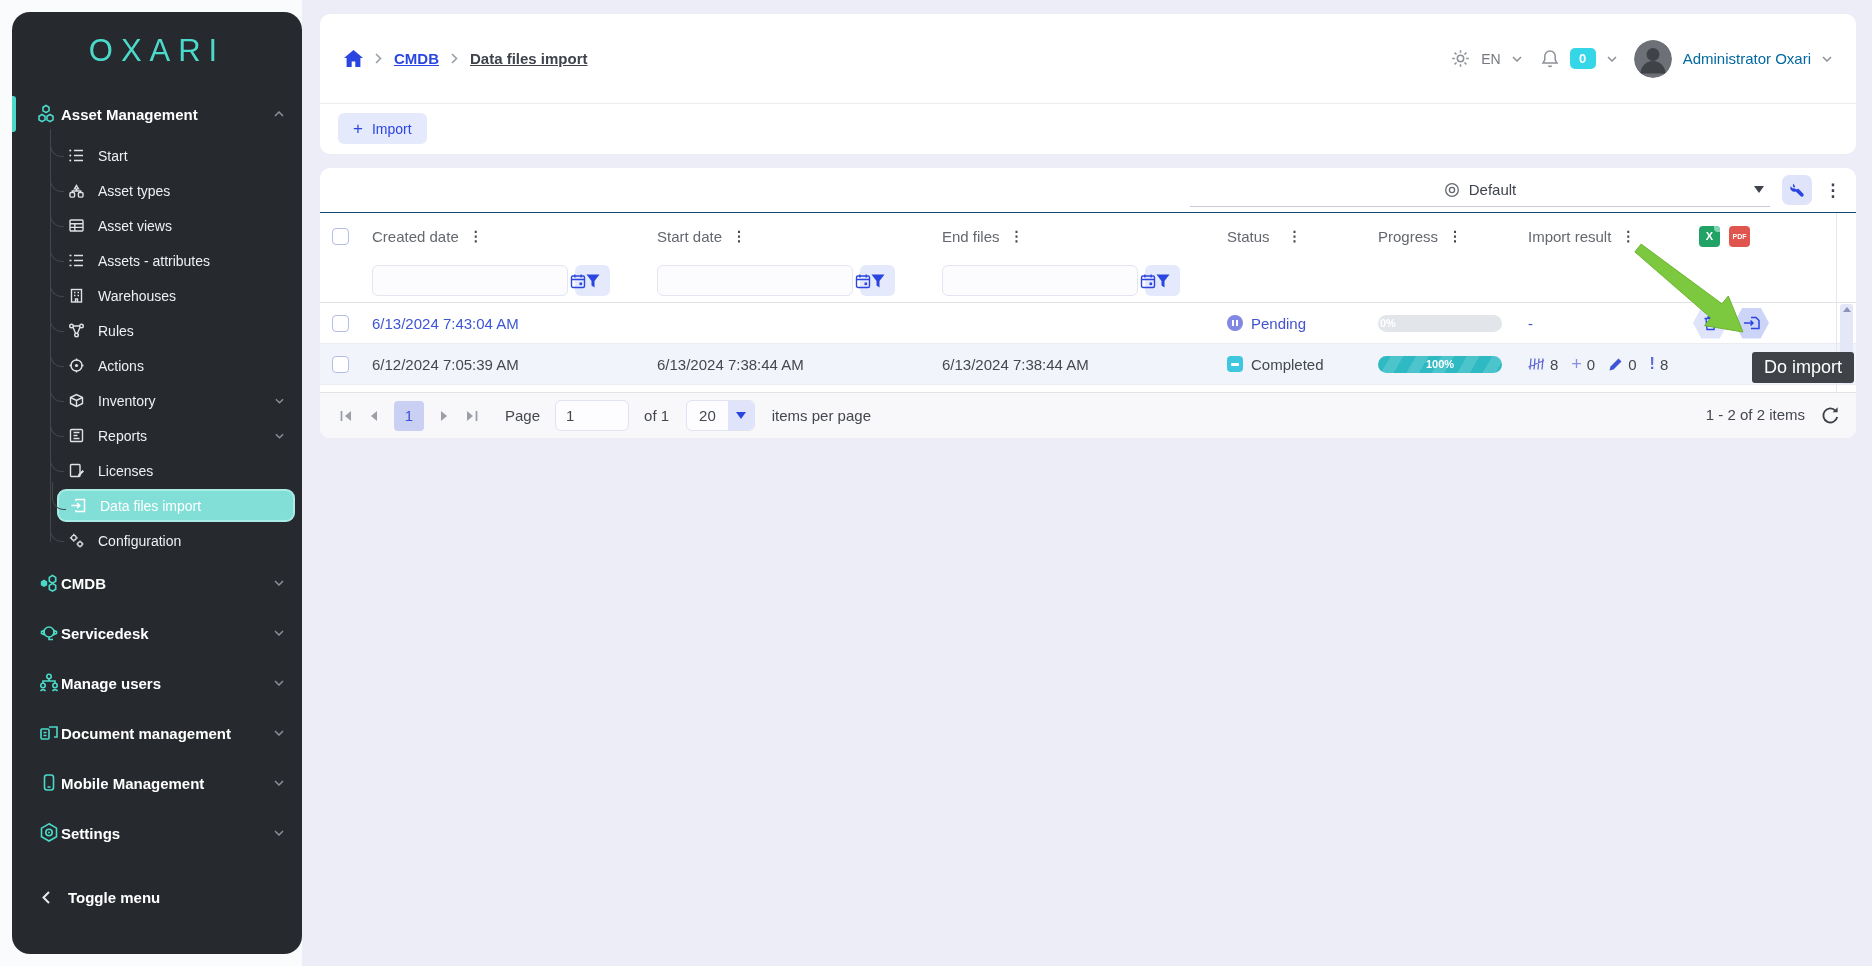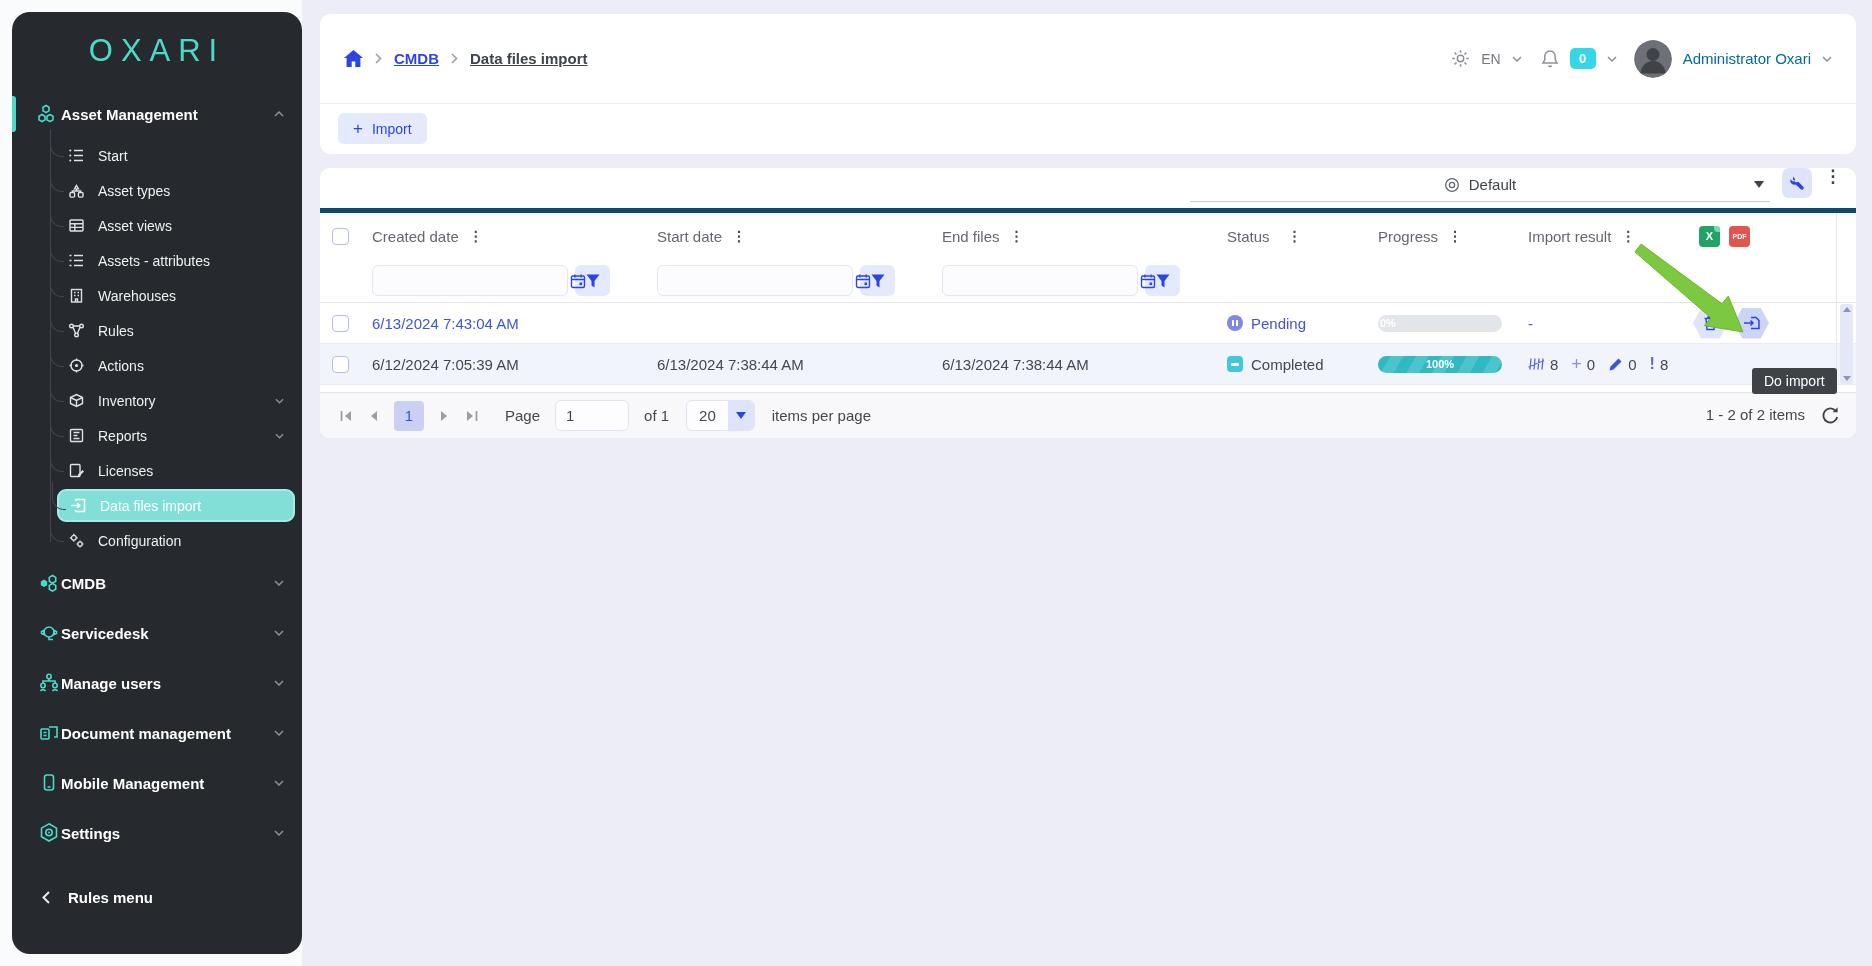--- a/index.html
+++ b/index.html
@@ -39,21 +39,21 @@
 .lang{font-size:14px;color:#75797f}
 .badge{min-width:26px;height:21px;background:#35d6e8;border-radius:5px;color:#fff;font-size:13px;font-weight:700;display:flex;align-items:center;justify-content:center;padding:0 6px}
 .avatar{width:38px;height:38px;border-radius:50%;overflow:hidden;flex:none}
 .user-name{font-size:15px;color:#0369a1}
 .actions-row{display:flex;align-items:center;height:49px;padding:0 18px}
 .import-btn{display:inline-flex;align-items:center;gap:9px;height:31px;padding:0 15px;background:#e5e9fc;color:#2b46e0;border:none;border-radius:6px;font-size:14px;font-family:inherit;cursor:pointer}
 .plus{font-size:17px;line-height:1;font-weight:400}
 
 
 .table-card{position:absolute;left:320px;top:168px;width:1536px;height:270px;background:#fff;border-radius:10px;display:flex;flex-direction:column;z-index:1}
-.tc-toolbar{height:45px;display:flex;align-items:flex-start;justify-content:flex-end;padding:0 14px;gap:12px;border-bottom:5px solid #0c4a6e}
+.tc-toolbar{height:45px;display:flex;align-items:center;justify-content:flex-end;padding:0 14px;gap:12px;border-bottom:1px solid #0c4a6e}
 .view-select{width:580px;height:34px;display:flex;align-items:center;justify-content:center;gap:9px;border-bottom:1px solid #c9ccd6;color:#3e434c;font-size:15px;position:relative;cursor:pointer}
 .view-select .vs-caret{position:absolute;right:6px;top:13px;color:#3e434c}
 .wrench-btn{width:30px;height:30px;border-radius:7px;background:#dfe4fb;border:none;display:flex;align-items:center;justify-content:center;cursor:pointer}
 .kebab{color:#3e434c;font-size:17px;font-weight:700;width:18px;text-align:center;cursor:pointer;line-height:1}
 .col-kebab{color:#43474e;font-size:14px;font-weight:700;margin-left:10px;cursor:pointer}
 .grid-row{display:flex;align-items:center;padding-right:34px}
 .col-check{width:40px;display:flex;justify-content:center}
 .col-d{width:285px;padding-left:12px;display:flex;align-items:center}
 .col-status{width:155px;padding-left:12px;display:flex;align-items:center;gap:8px}
 .col-progress{width:148px;padding-left:8px;display:flex;align-items:center}
@@ -95,21 +95,21 @@
 .pp-select{display:flex;align-items:stretch;height:31px;border:1px solid #dfe3f2;border-radius:6px;overflow:hidden;margin:0 8px;cursor:pointer;background:#fdfdff}
 .pp-val{display:flex;align-items:center;padding:0 12px}
 .pp-caret{width:26px;background:#dfe4fb;display:flex;align-items:center;justify-content:center;color:#2b46e0}
 .pg-right{margin-left:auto;display:flex;align-items:flex-start;gap:16px}
 .vdivider{position:absolute;right:19px;top:45px;width:1px;height:179px;background:#e6e7ed}
 .vscroll{position:absolute;right:3px;top:136px;width:13px;height:80px;background:#e3e7f8;border-radius:3px;display:flex;flex-direction:column;justify-content:space-between;align-items:center;padding:3px 0}
 .vscroll span{color:#8c93b8;cursor:pointer;line-height:0}
 
 
 .annot-arrow{position:absolute;left:1628px;top:240px;z-index:6;pointer-events:none}
-.tooltip{position:absolute;left:1752px;top:368px;background:#3f4246;color:#fff;font-size:14px;padding:5px 12px;border-radius:3px;z-index:7;white-space:nowrap}
+.tooltip{position:absolute;left:1752px;top:352px;background:#3f4246;color:#fff;font-size:18px;padding:5px 12px;border-radius:3px;z-index:7;white-space:nowrap}
 </style>
 </head>
 <body>
 
 <div class="main-bg"></div>
 
 <aside class="sidebar">
   <div class="logo">OXARI</div>
 
   <div class="side-section">
@@ -351,21 +351,21 @@
         </span>
     </div>
   </div>
 
   <div class="side-toggle">
     <span class="chev">
         <svg width="8" height="13" viewBox="0 0 8 13" fill="none" stroke="currentColor" stroke-width="2">
           <path d="M7 1L1.5 6.5 7 12"></path>
         </svg>
       </span>
-    <span>Rules menu</span>
+    <span>Toggle menu</span>
   </div>
 </aside>
 
 <section class="header-card">
   <div class="crumb-row">
     <span style="color:#2b46e0;cursor:pointer">
         <svg width="19" height="17" viewBox="0 0 19 17">
           <path d="M9.5 0L0 8h2.6v9h5.1v-5.5h3.6V17h5.1V8H19z" fill="currentColor"></path>
         </svg>
       </span>

